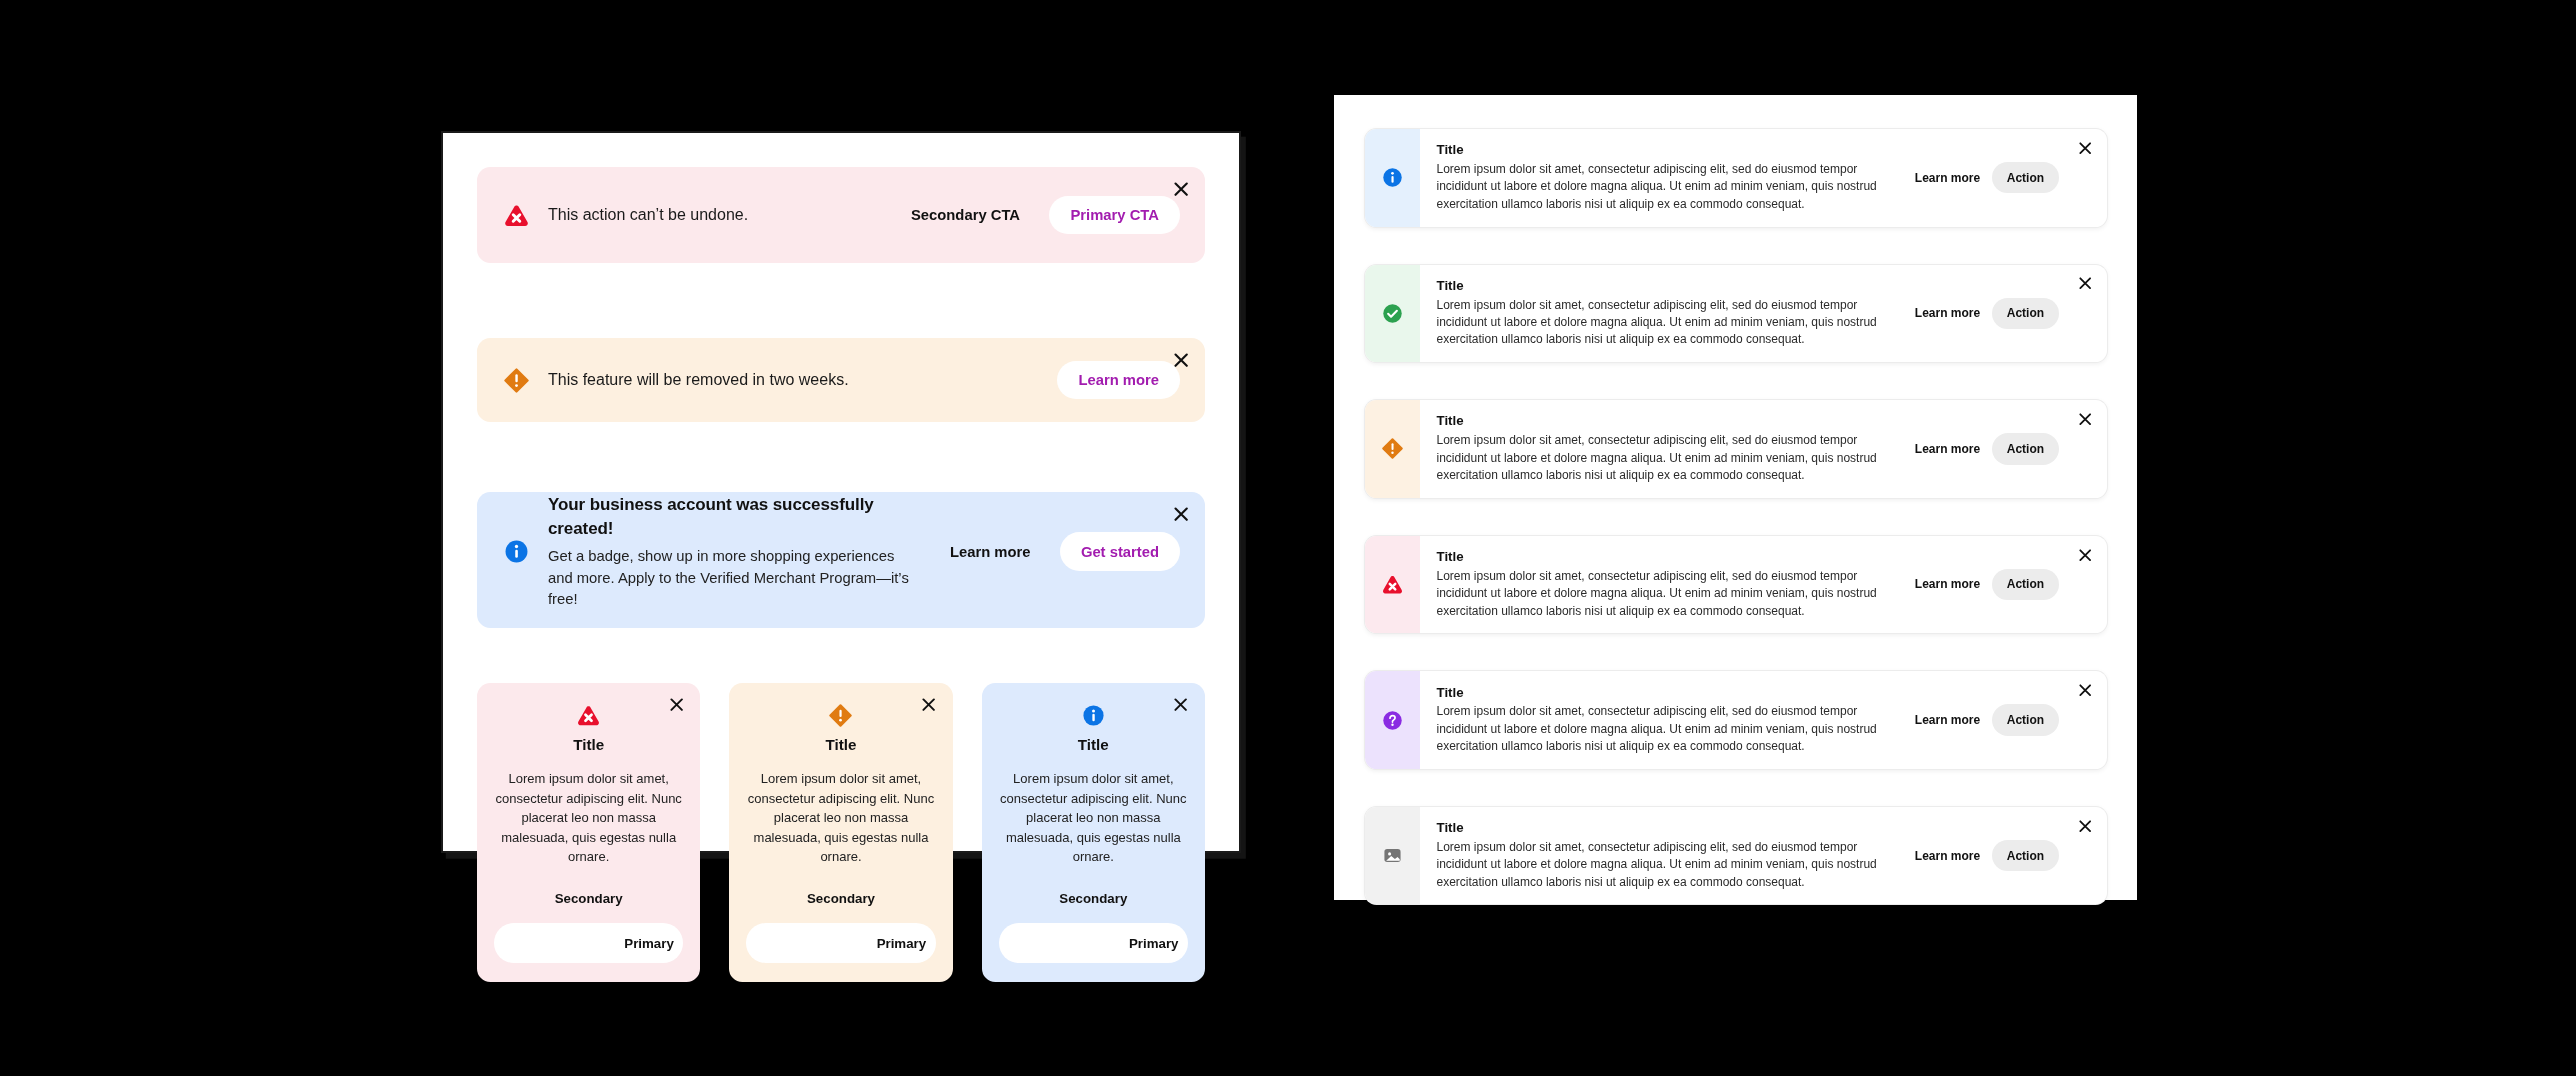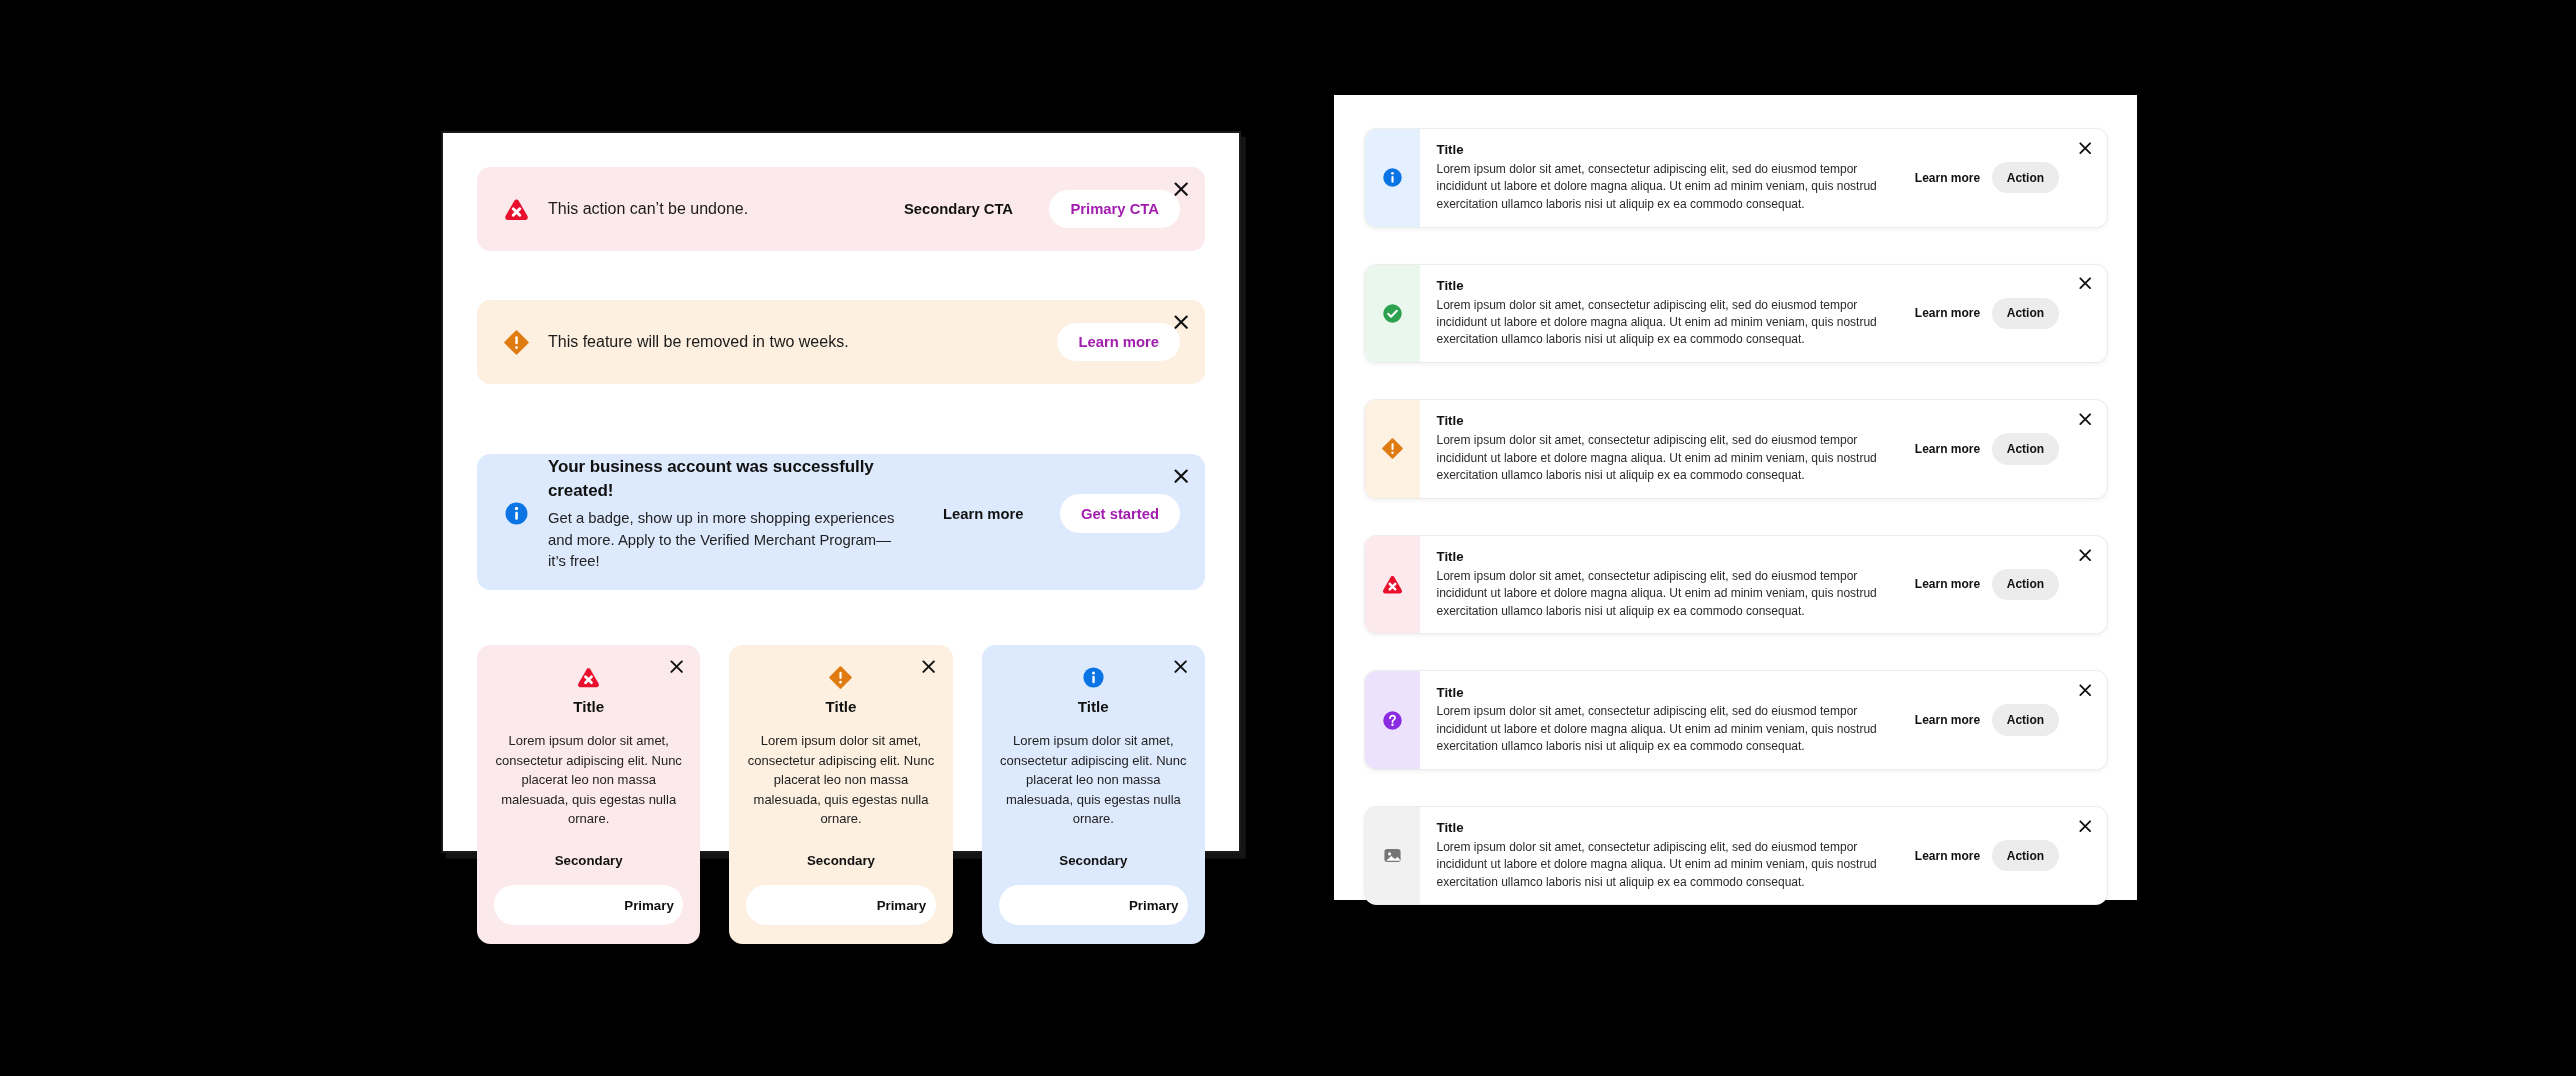--- a/index.html
+++ b/index.html
@@ -39,21 +39,21 @@
     position: relative;
     border-radius: 13.3px;
     display: flex;
     align-items: center;
     box-sizing: border-box;
   }
   .banner.b-error   { background: #fce9ec; }
   .banner.b-warning { background: #fdf0e0; }
   .banner.b-info    { background: #ddeafd; }
 
-  .banner-row1 { height: 84px; padding: 0 25px 0 27px; margin-bottom: 49px; }
+  .banner-row1 { height: 96px; padding: 0 25px 0 27px; margin-bottom: 75px; }
   .banner-row2 { height: 84px; padding: 0 25px 0 27px; margin-bottom: 70px; }
   .banner-row3 { min-height: 91px; padding: 1px 25px 17px 27px; margin-bottom: 0; }
 
   .banner-icon { flex: 0 0 auto; margin-right: 19px; display: flex; align-items: center; }
   .banner-text {
     flex: 1 1 auto;
     font-size: 16px;
     color: #1a1a1a;
     line-height: 1.4;
   }
@@ -67,21 +67,21 @@
   .banner-body {
     font-size: 14.8px;
     color: #222222;
     line-height: 1.45;
     max-width: 533px;
   }
   .banner-actions {
     flex: 0 0 auto;
     display: flex;
     align-items: center;
-    gap: 25px;
+    gap: 18px;
     margin-left: 23px;
   }
   .link-btn {
     font-size: 14.8px;
     font-weight: bold;
     color: #111111;
     background: transparent;
     border: 0;
     padding: 8.6px 11.4px;
     cursor: pointer;

